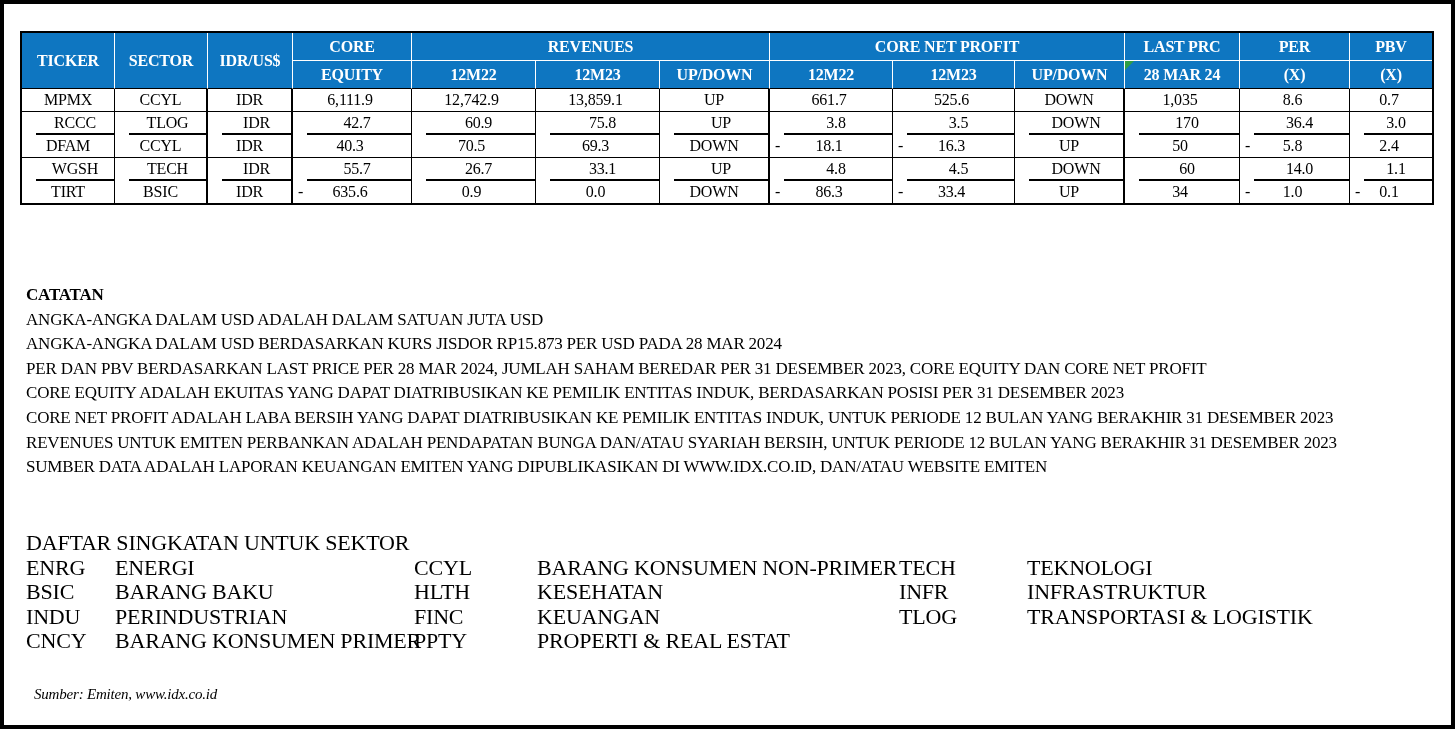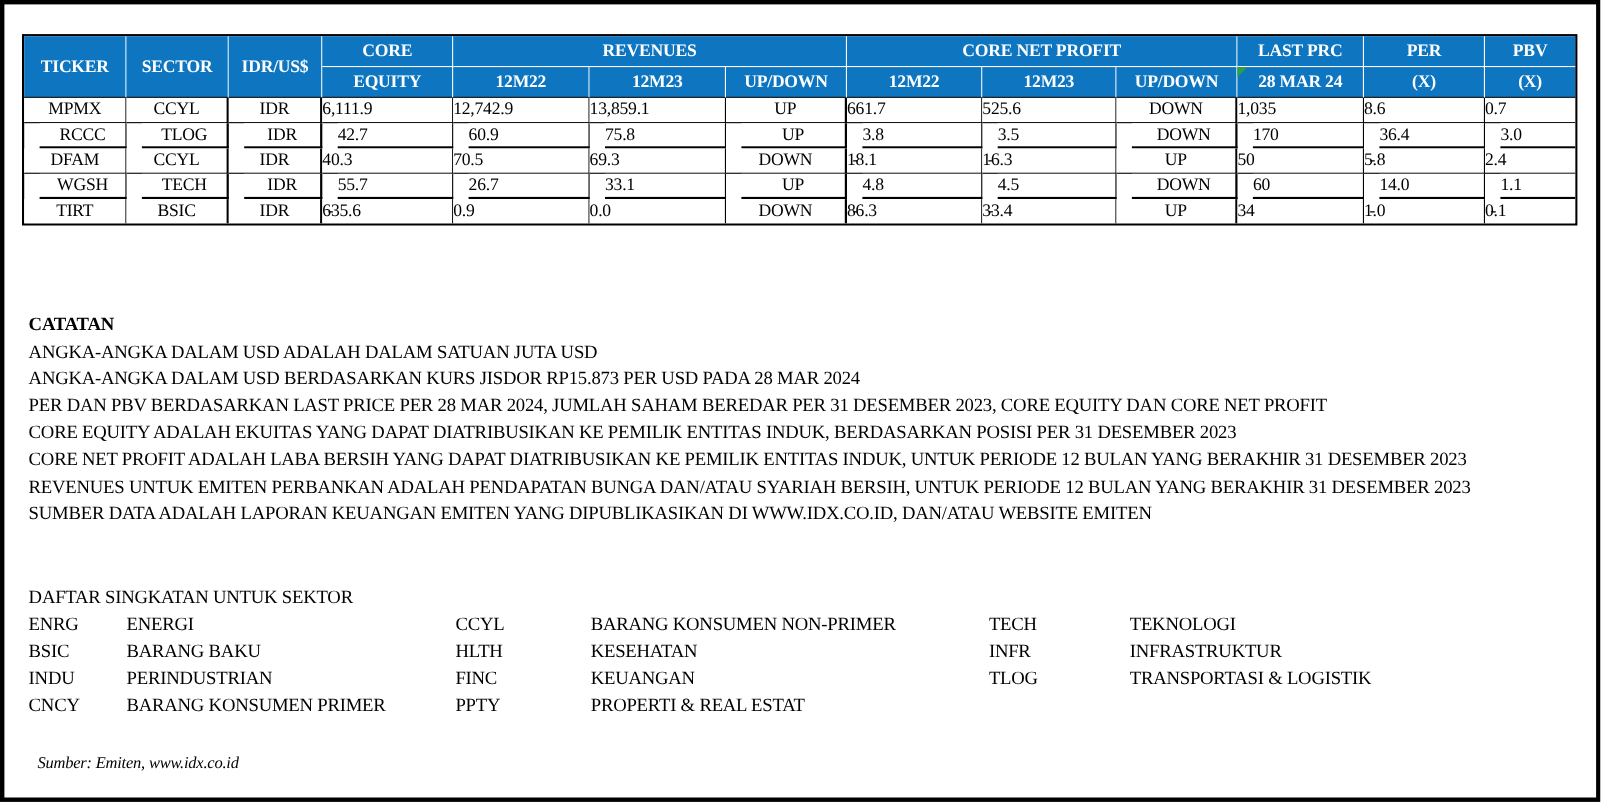--- a/index.html
+++ b/index.html
@@ -12,36 +12,36 @@
        grid-template-columns:93px 93px 85px 119px 124px 124px 110px 123px 122px 110px 115px 110px 82px;
        grid-template-rows:28px 28px 23px 23px 23px 23px 22px;
        border:2px solid #000;background:#fff;}
   .hc{background:#0E76C1;color:#fff;font-weight:bold;font-size:16px;letter-spacing:-0.2px;
       display:flex;align-items:center;justify-content:center;
       border-right:1px solid #fff;border-bottom:1px solid #fff;box-sizing:border-box;}
   .hc.hb{border-bottom:1px solid #000;}
   .bc{background:#fff;font-size:16px;letter-spacing:-0.2px;display:flex;align-items:center;
       border-right:1px solid #000;border-bottom:1px solid #000;box-sizing:border-box;position:relative;}
   .ctr{justify-content:center;}
-  .num{justify-content:flex-start;padding-right:4px;}
+  .num{justify-content:center;padding-right:4px;}
   .minus{position:absolute;left:5px;}
   .thickR{border-right-width:2px;}
   .thickB{border-bottom-width:2px;margin-left:14px;}
   .endR{border-right:none;}
   .endB{border-bottom:none;}
   .rel{position:relative;}
   .flag{position:absolute;top:0;left:0;width:0;height:0;
         border-top:9px solid #2F9E44;border-right:9px solid transparent;}
 
   
   .notes{position:absolute;left:22px;top:279px;font-size:17px;line-height:24.6px;
          letter-spacing:-0.2px;white-space:nowrap;}
   .notes .ttl{font-weight:bold;}
 
-  .abbr{position:absolute;left:22px;top:527px;font-size:17px;line-height:24.6px;
+  .abbr{position:absolute;left:22px;top:527px;font-size:22px;line-height:24.6px;
         letter-spacing:-0.2px;white-space:nowrap;}
   .abbr-grid{display:grid;grid-template-columns:89px 299px 123px 362px 128px auto;}
 
   .source{position:absolute;left:30px;top:678px;font-size:15px;line-height:24px;
           font-style:italic;letter-spacing:-0.2px;}
 </style>
 </head>
 <body>
 
 <div class="page">

